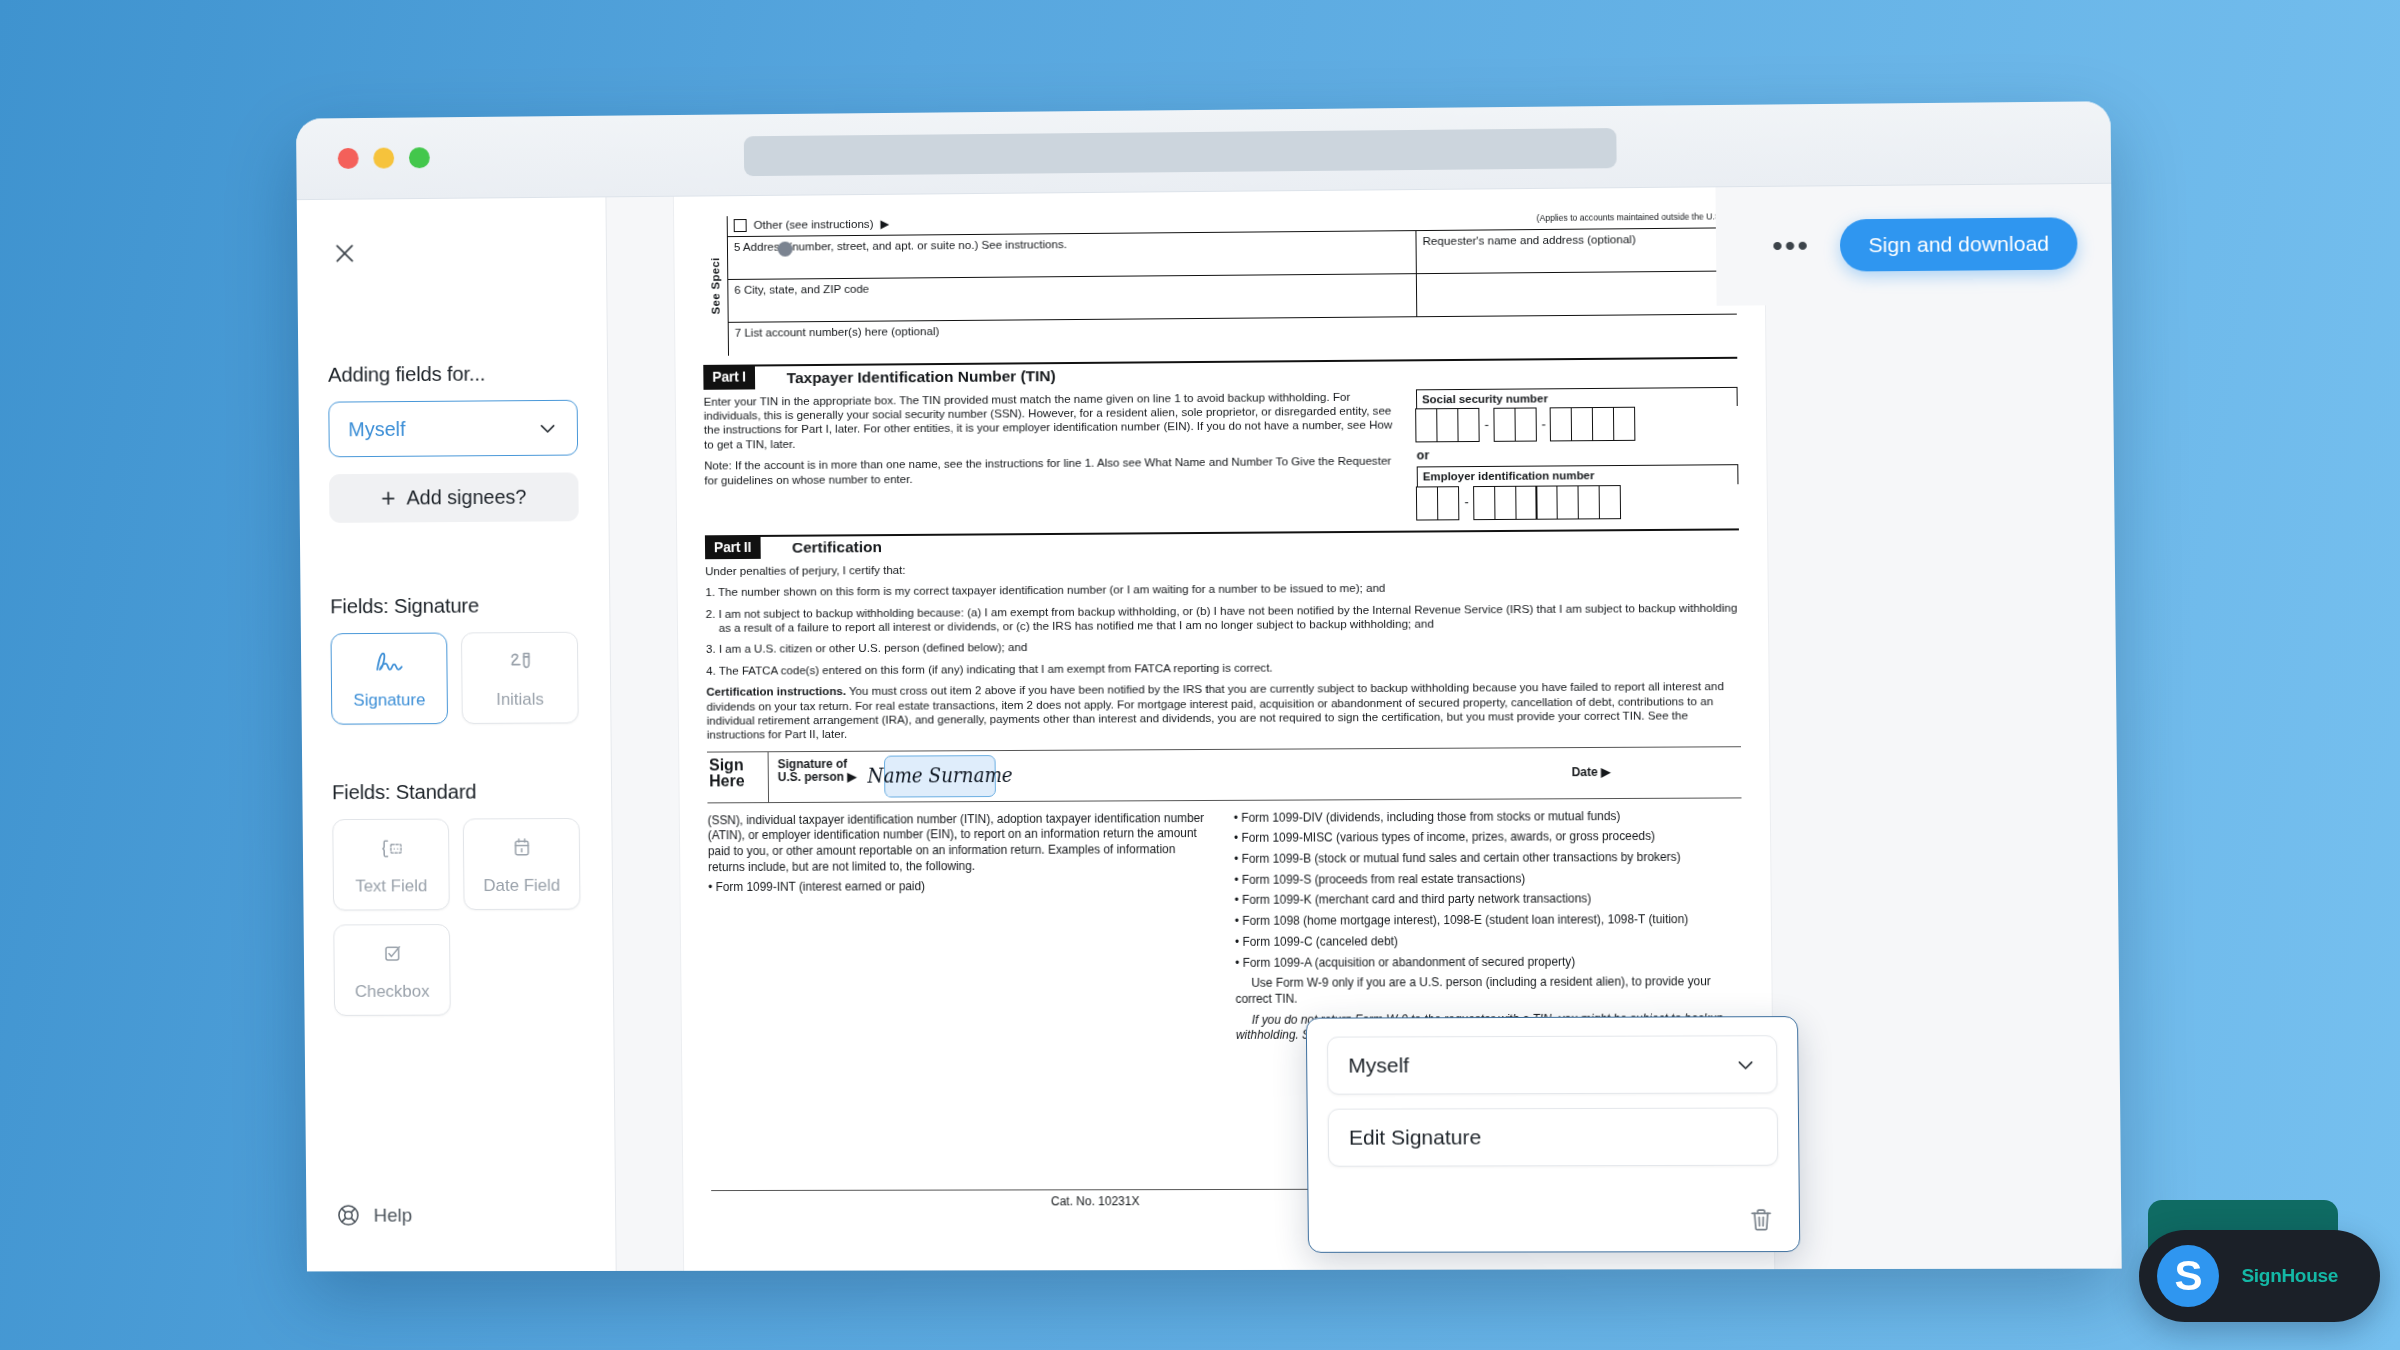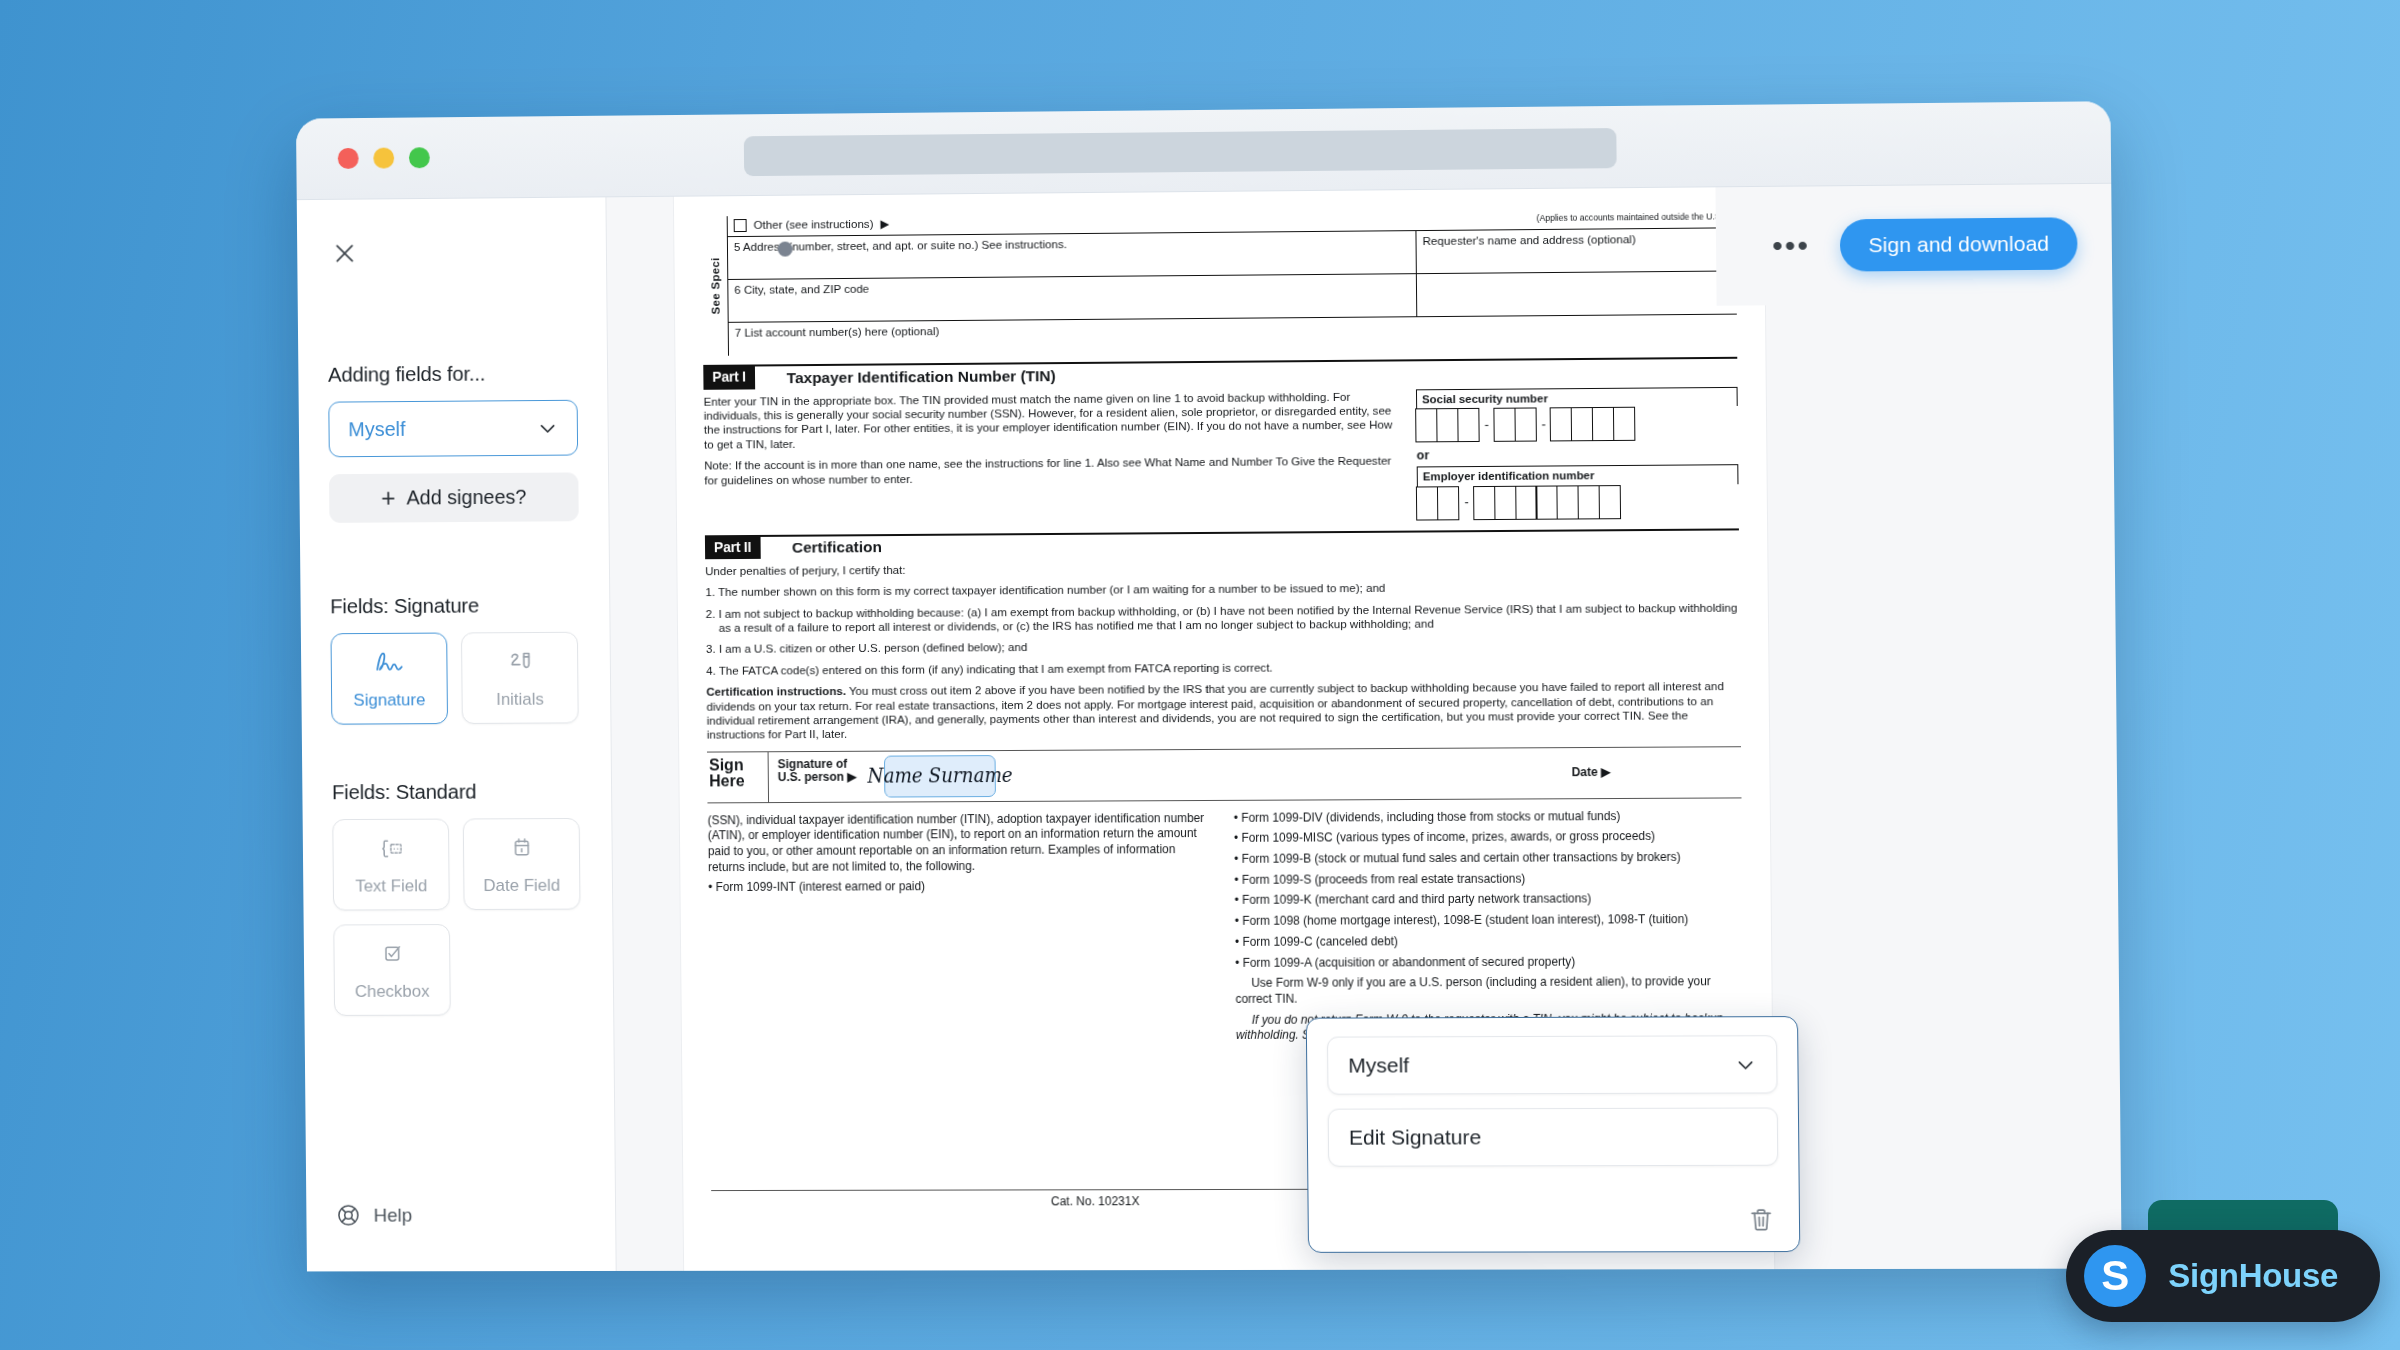--- a/index.html
+++ b/index.html
@@ -308,21 +308,21 @@
     box-shadow: 0 10px 30px rgba(10,30,60,.30);
     z-index: 100; cursor: pointer;
   }
   #signhouse-logo {
     width: 62px; height: 62px; border-radius: 50%;
     background: #2f96f0; color: #fff;
     display: flex; align-items: center; justify-content: center;
     font-size: 42px; font-weight: 700; line-height: 1;
     font-family: "Liberation Sans", sans-serif;
   }
-  #signhouse-name { color: #7dd3fc; font-size: 33px; font-weight: 700; letter-spacing: -.3px; }
+  #signhouse-name { color: #14b8a6; font-size: 19px; font-weight: 700; letter-spacing: -.3px; }
 </style>
 </head>
 <body>
 
 <div id="browser-window">
 
   <div id="titlebar">
     <div class="traffic">
       <div class="dot red"></div>
       <div class="dot yellow"></div>

